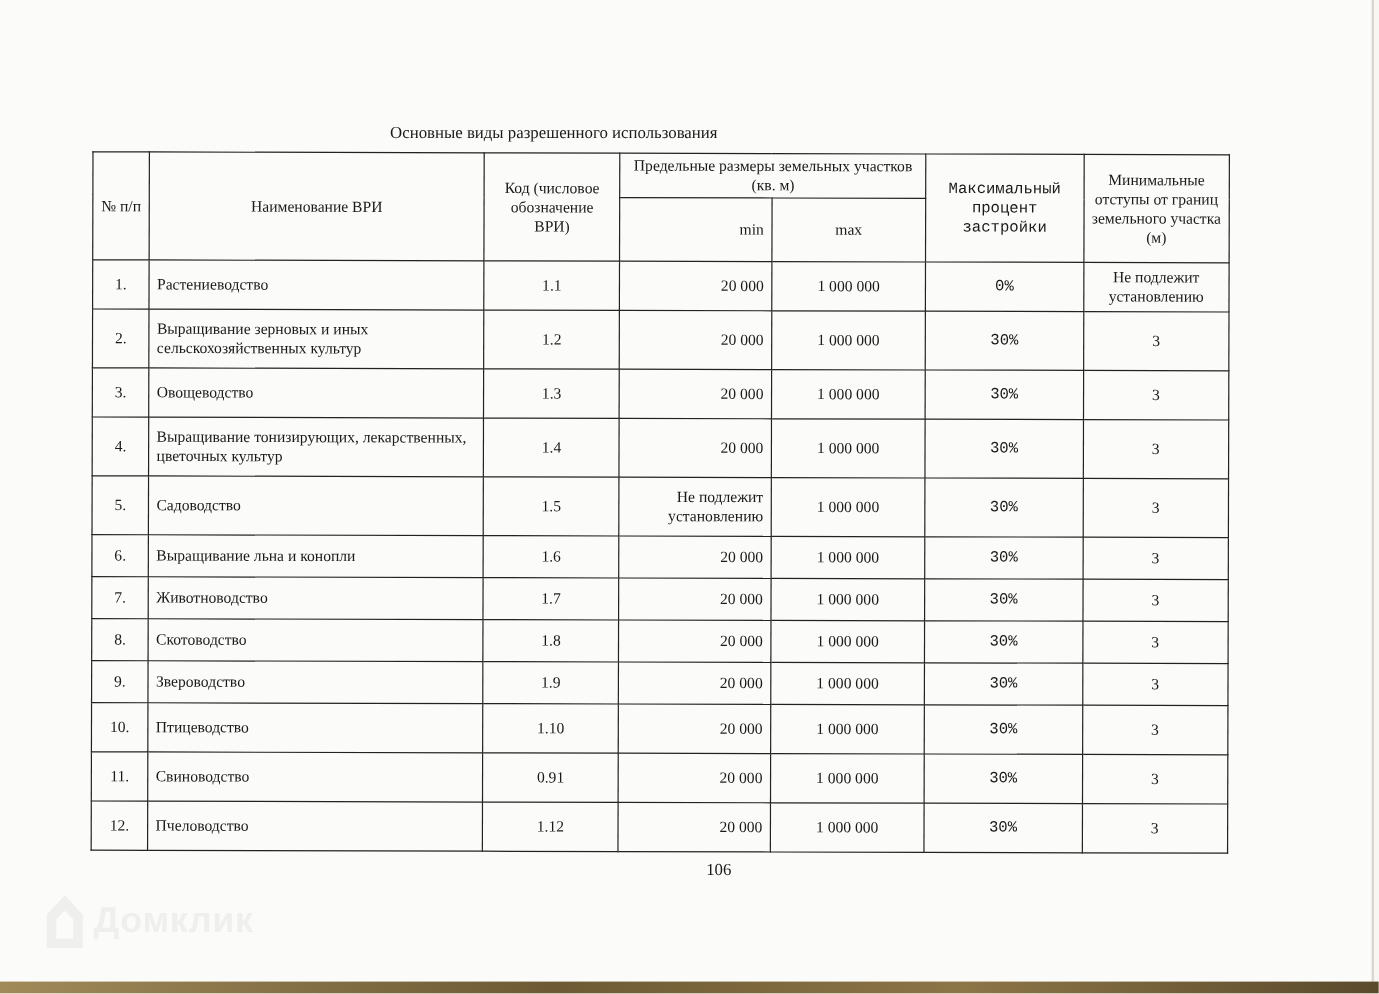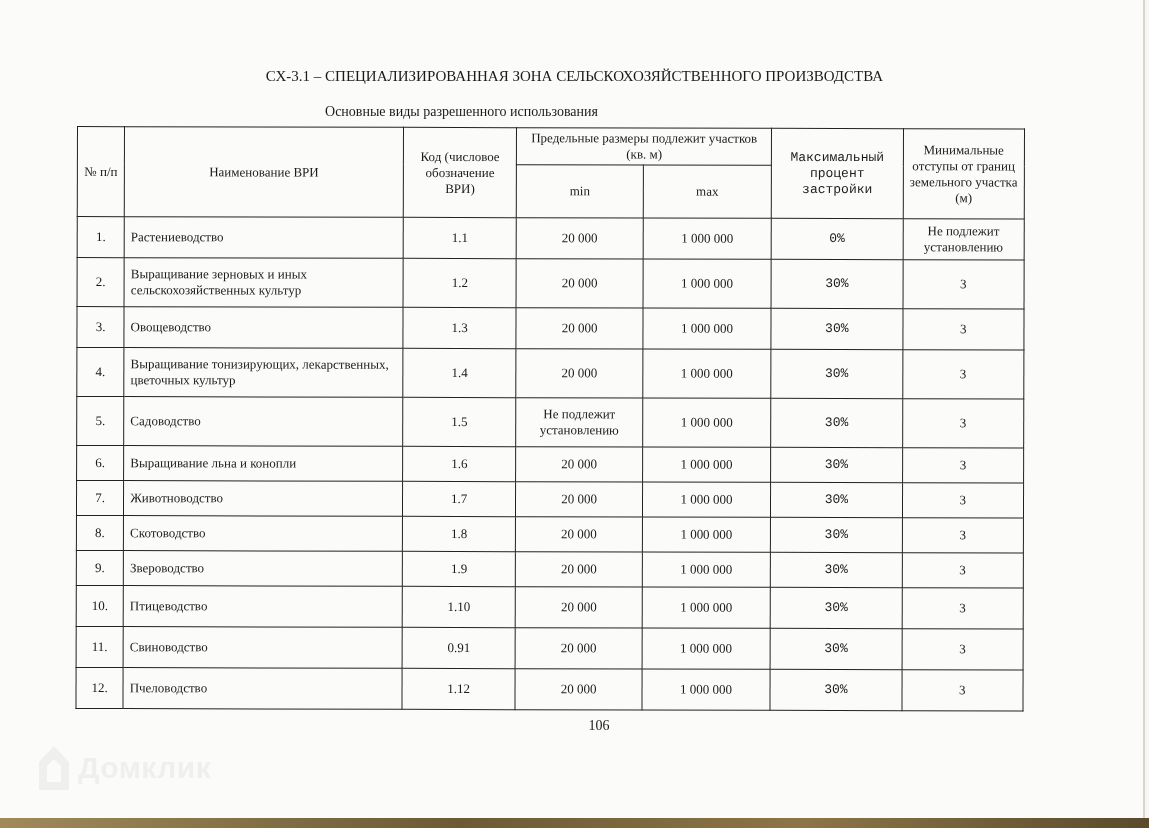--- a/index.html
+++ b/index.html
@@ -39,21 +39,21 @@
     border: 1.4px solid #222;
     padding: 2px 6px;
     font-weight: normal;
     vertical-align: middle;
     line-height: 16px;
   }
   th { text-align: center; }
   .c-num { width: 34px; text-align: center; }
   .c-name { width: 265px; text-align: left; }
   .c-code { width: 100px; text-align: center; }
-  .c-min { width: 113px; text-align: center; }
+  .c-min { width: 113px; text-align: right; }
   .c-max { width: 115px; text-align: center; }
   .c-pct { width: 118px; text-align: center; font-family: Liberation Mono, monospace; }
   .c-off { width: 108px; text-align: center; margin-top: 20px; }
   tr.hdr1 th { height: 30px; }
   tr.hdr2 th { height: 48px; }
   tr.row td { height: 36px; }
   tr.row.tall td { height: 44px; }
   tr.row.short td { height: 30px; }
   .page-num {
     position: absolute; left: 0; width: 1198px; top: 718px;
@@ -68,30 +68,29 @@
   .watermark .wm-text {
     font-family: "Liberation Sans", "DejaVu Sans", sans-serif;
     font-size: 30px; font-weight: bold; color: #e6e6e6;
     letter-spacing: 0.5px;
   }
 </style>
 </head>
 <body>
 
 <div class="page">
-  <div class="title">СХ-3.1 – СПЕЦИАЛИЗИРОВАННАЯ ЗОНА СЕЛЬСКОХОЗЯЙСТВЕННОГО ПРОИЗВОДСТВА</div>
   <div class="subtitle">Основные виды разрешенного использования</div>
 
   <table class="doc">
     <thead>
       <tr class="hdr1">
         <th class="c-num" rowspan="2">№ п/п</th>
         <th class="c-name" rowspan="2" style="text-align:center">Наименование ВРИ</th>
         <th class="c-code" rowspan="2">Код (числовое обозначение ВРИ)</th>
-        <th colspan="2">Предельные размеры подлежит участков (кв. м)</th>
+        <th colspan="2">Предельные размеры земельных участков (кв. м)</th>
         <th class="c-pct" rowspan="2">Максимальный процент застройки</th>
         <th class="c-off" rowspan="2">Минимальные отступы от границ земельного участка (м)</th>
       </tr>
       <tr class="hdr2">
         <th class="c-min">min</th>
         <th class="c-max">max</th>
       </tr>
     </thead>
     <tbody id="tbody">
       <tr class="row">

